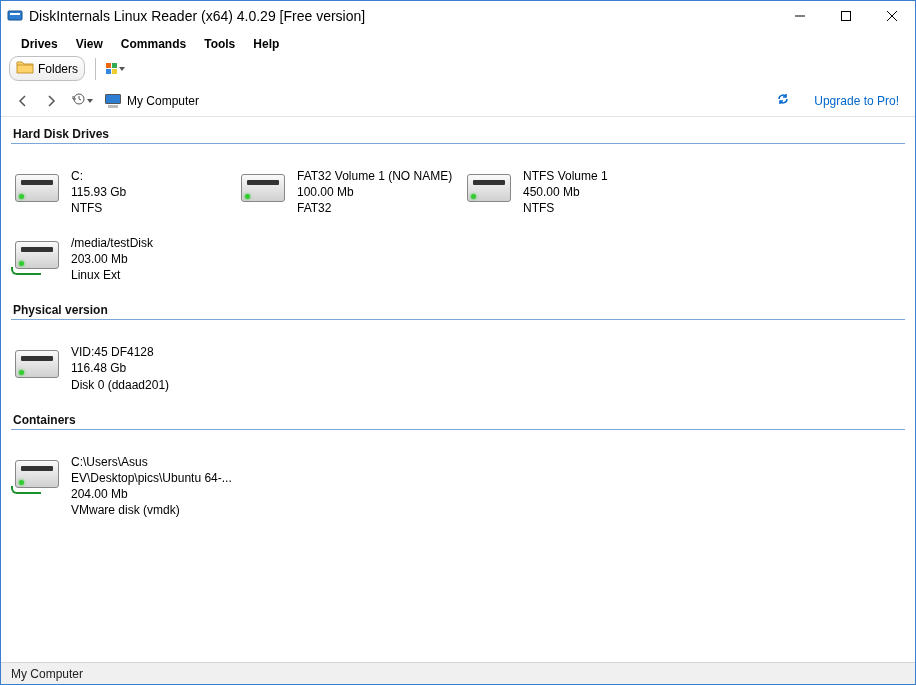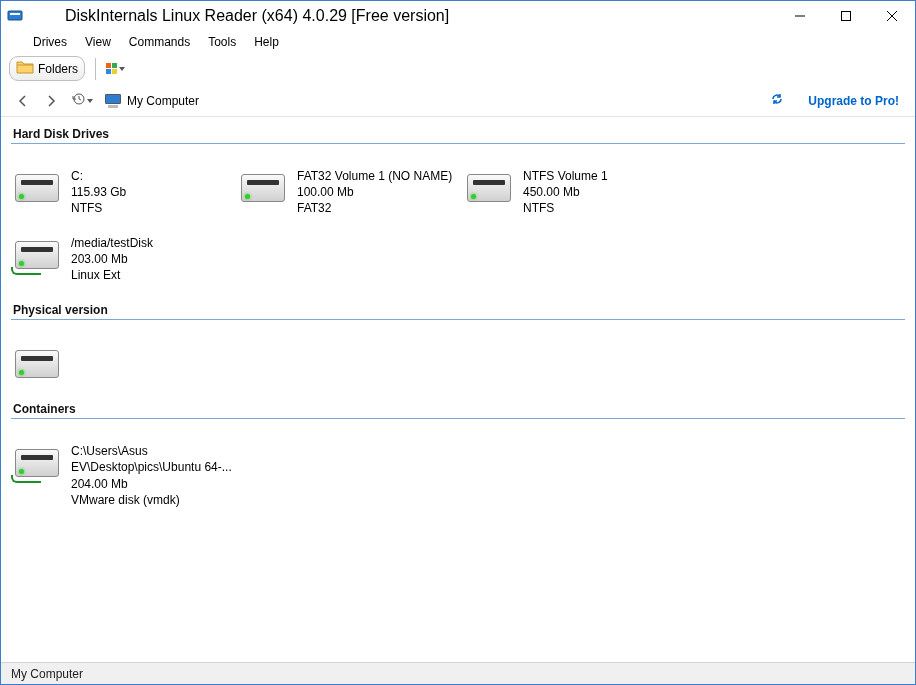--- a/index.html
+++ b/index.html
@@ -1,38 +1,38 @@
 <!DOCTYPE html>
 <html><head>
 <meta charset="utf-8">
 <style>
   * { box-sizing: border-box; }
   html, body { margin:0; padding:0; font-family: "Segoe UI", Tahoma, sans-serif; font-size:12px; }
   .window { width:916px; height:685px; border:1px solid #3a7ecf; background:#fff; display:flex; flex-direction:column; }
   .titlebar { height:30px; background:#fff; display:flex; align-items:center; padding:0 0 0 6px; }
   .titlebar .app-icon { width:16px; height:16px; margin-right:6px; display:flex; align-items:center; justify-content:center; }
-  .titlebar .title { flex:1; color:#000; font-size:16px;margin-left:36px; }
+  .titlebar .title { flex:1; color:#000; font-size:14px; }
   .titlebar .ctrls { display:flex; height:100%; }
   .titlebar .ctrl { width:46px; display:flex; align-items:center; justify-content:center; }
-  .menubar { height:22px; display:flex; align-items:center; padding:0 24px; gap:2px; }
+  .menubar { height:22px; display:flex; align-items:flex-end; padding:0 12px; gap:2px;font-weight:bold; }
   .menubar .menu-item { padding:2px 8px; cursor:default; }
   .toolbar { height:32px; display:flex; align-items:center; padding:0 8px; gap:6px; border-bottom:1px solid #ffffff; }
   .toolbar .folders-btn { display:flex; align-items:center; gap:4px; border:1px solid #c0c0c0; padding:2px 6px; border-radius:9px; background:linear-gradient(#fff,#eee);}
   .toolbar .divider { width:1px; height:22px; background:#c0c0c0; margin:0 4px;}
   .toolbar .view-btn { display:flex; align-items:center; gap:2px; }
   .grid4 { display:grid; grid-template-columns:5px 5px; grid-template-rows:5px 5px; gap:1px;}
   .grid4 div:nth-child(1){background:#e61;}
   .grid4 div:nth-child(2){background:#3a5;}
   .grid4 div:nth-child(3){background:#38d;}
   .grid4 div:nth-child(4){background:#ec3;}
   .navbar { height:32px; display:flex; align-items:center; padding:0 10px; gap:4px; border-bottom:1px solid #e3e3e3;}
   .nav-arrow { width:24px; height:24px; display:flex; align-items:center; justify-content:center; color:#606060;}
   .history { display:flex; align-items:center; gap:2px; margin-left:4px;}
   .breadcrumb { display:flex; align-items:center; gap:6px; margin-left:8px; flex:1;}
-  .upgrade { color:#0066cc; display:flex; align-items:center; gap:24px; font-weight:700; padding-right:6px;text-align:center;}
+  .upgrade { color:#0066cc; display:flex; align-items:center; gap:24px; font-weight:400; padding-right:6px;text-align:center;}
   .content { flex:1; overflow:auto; padding:4px 10px;}
   .section-header { font-weight:700; color:#111; padding:6px 0 2px 2px; border-bottom:1px solid #7ba7d9; margin-bottom:20px;}
   .drive-grid { display:flex; flex-wrap:wrap; gap-row:6px;}
   .drive-item { width:226px; display:flex; gap:10px; padding:4px 2px 14px 2px;}
   .drive-icon { width:48px; height:36px; position:relative; flex-shrink:0; margin-top:2px;}
   .disk-body { position:absolute; left:2px; right:2px; top:4px; bottom:4px; background:linear-gradient(#fafafa,#d0d0d0); border:1px solid #888; border-radius:3px;}
   .disk-slot { position:absolute; left:8px; right:8px; top:10px; height:5px; background:#333; border-radius:1px;}
   .disk-led { position:absolute; left:6px; bottom:7px; width:5px; height:5px; background:#3c3; border-radius:50%; box-shadow:0 0 3px #3c3;}
   .disk-cable { position:absolute; left:-2px; bottom:-2px; width:30px; height:8px; border:2px solid #1a8f2a; border-top:none; border-right:none; border-radius:0 0 0 6px;}
   .drive-info { display:flex; flex-direction:column; line-height:1.35; font-size:12px; color:#000;}
@@ -199,20 +199,25 @@
 
     <div class="section-header">Physical version</div>
     <div class="drive-grid" id="grid-phys">
     <div class="drive-item">
       <div class="drive-icon">
     <div class="disk-body"></div>
             <div class="disk-slot"></div>
             <div class="disk-led"></div>
 
   </div>
+      <div class="drive-info">
+        <span>VID:45 DF4128</span>
+        <span>116.48 Gb</span>
+        <span>Disk 0 (ddaad201)</span>
+      </div>
     </div>
       </div>
 
     <div class="section-header">Containers</div>
     <div class="drive-grid" id="grid-cont">
     <div class="drive-item">
       <div class="drive-icon">
     <div class="disk-body"></div>
             <div class="disk-slot"></div>
             <div class="disk-led"></div>

